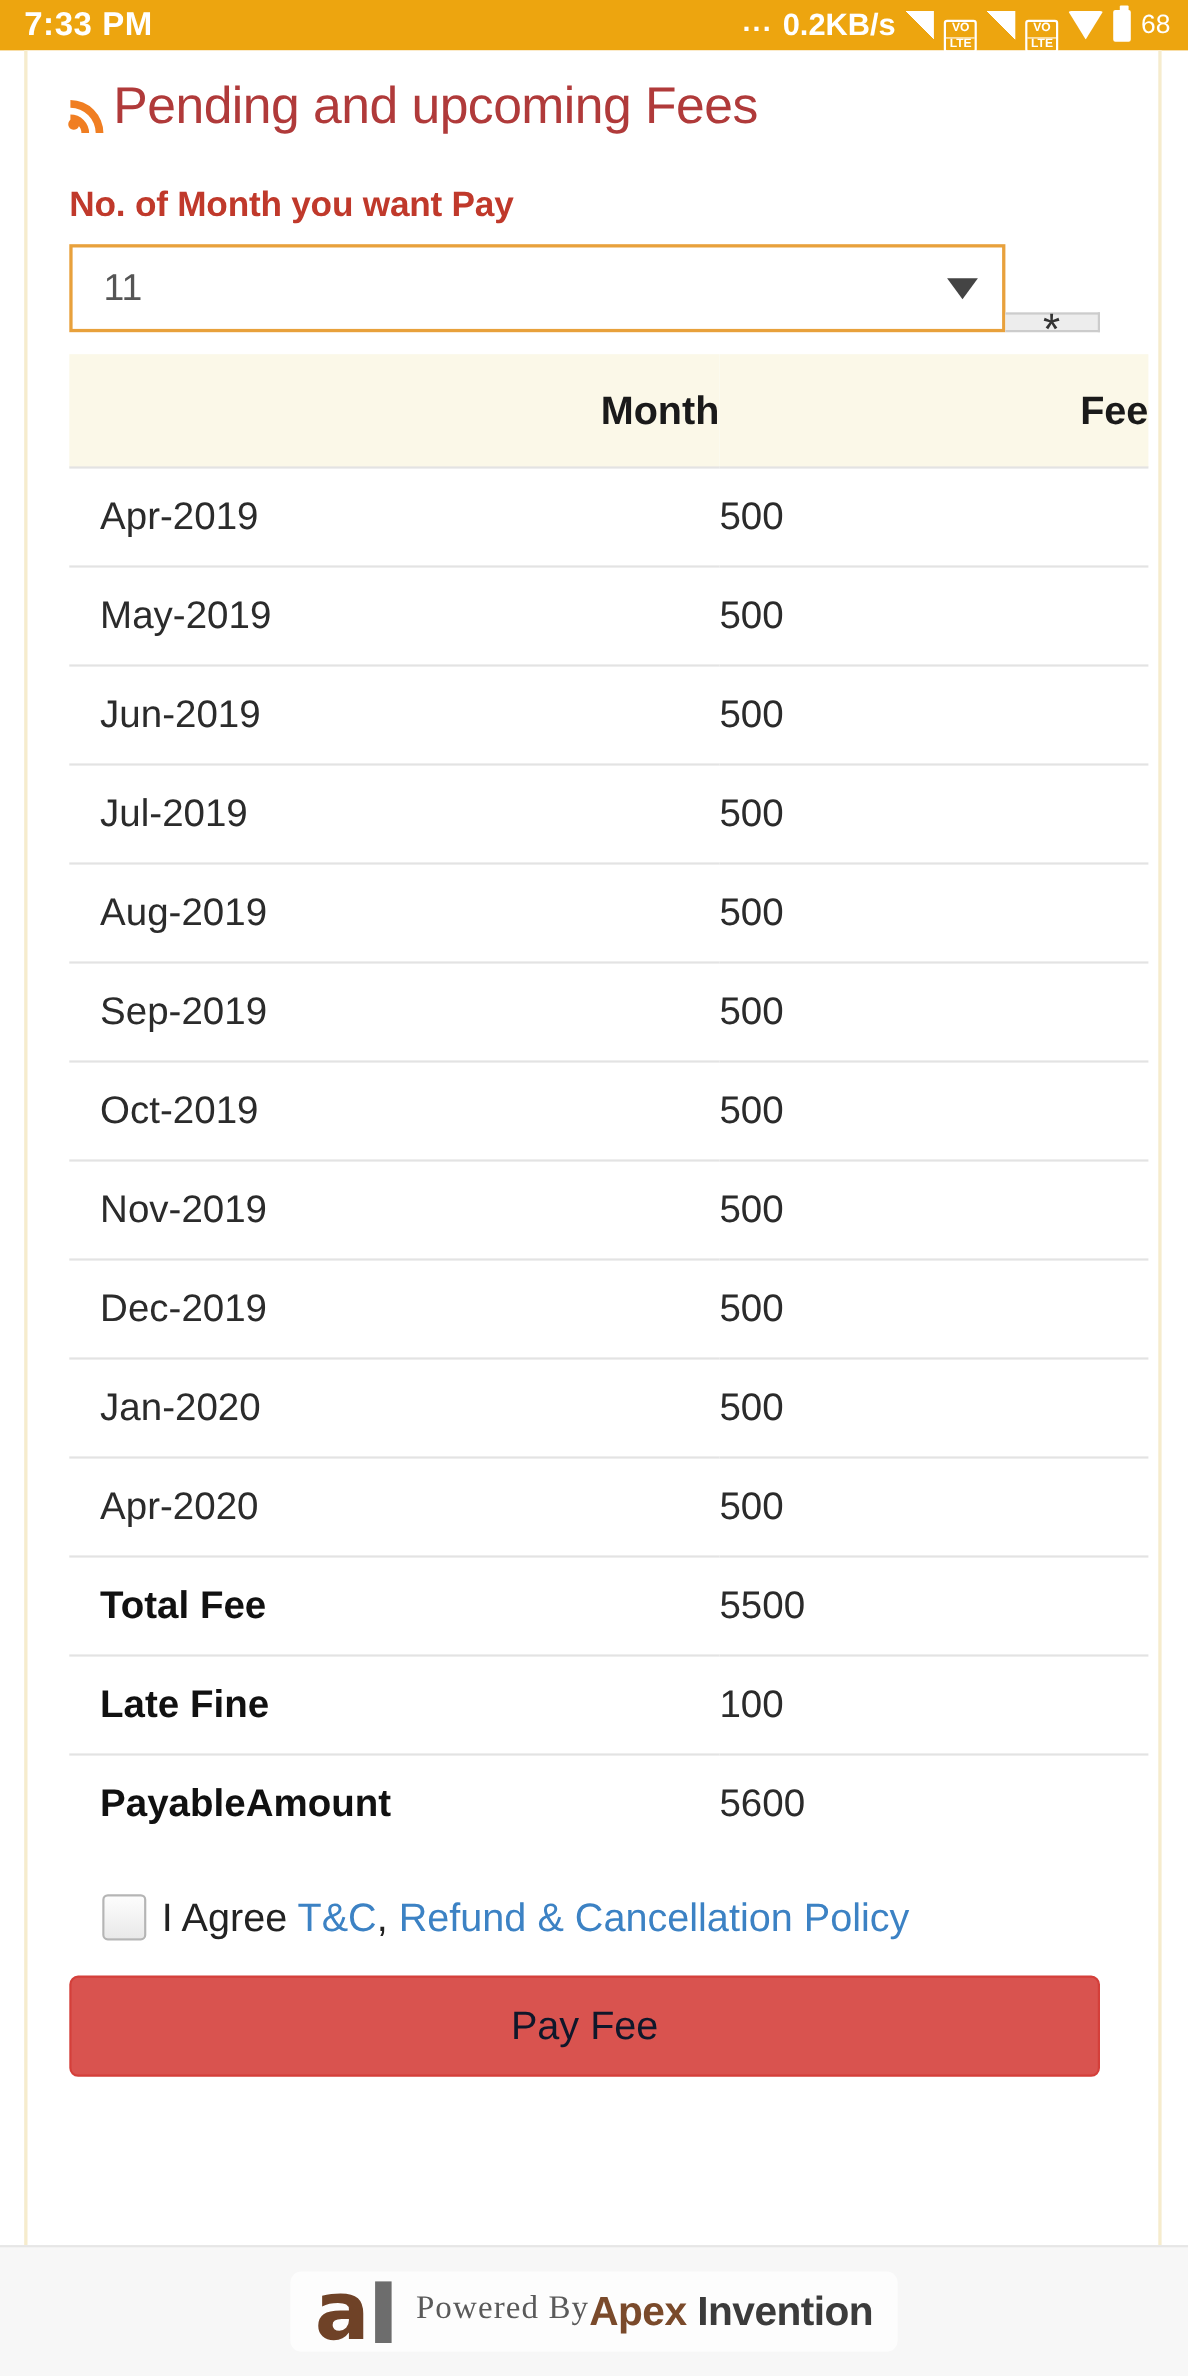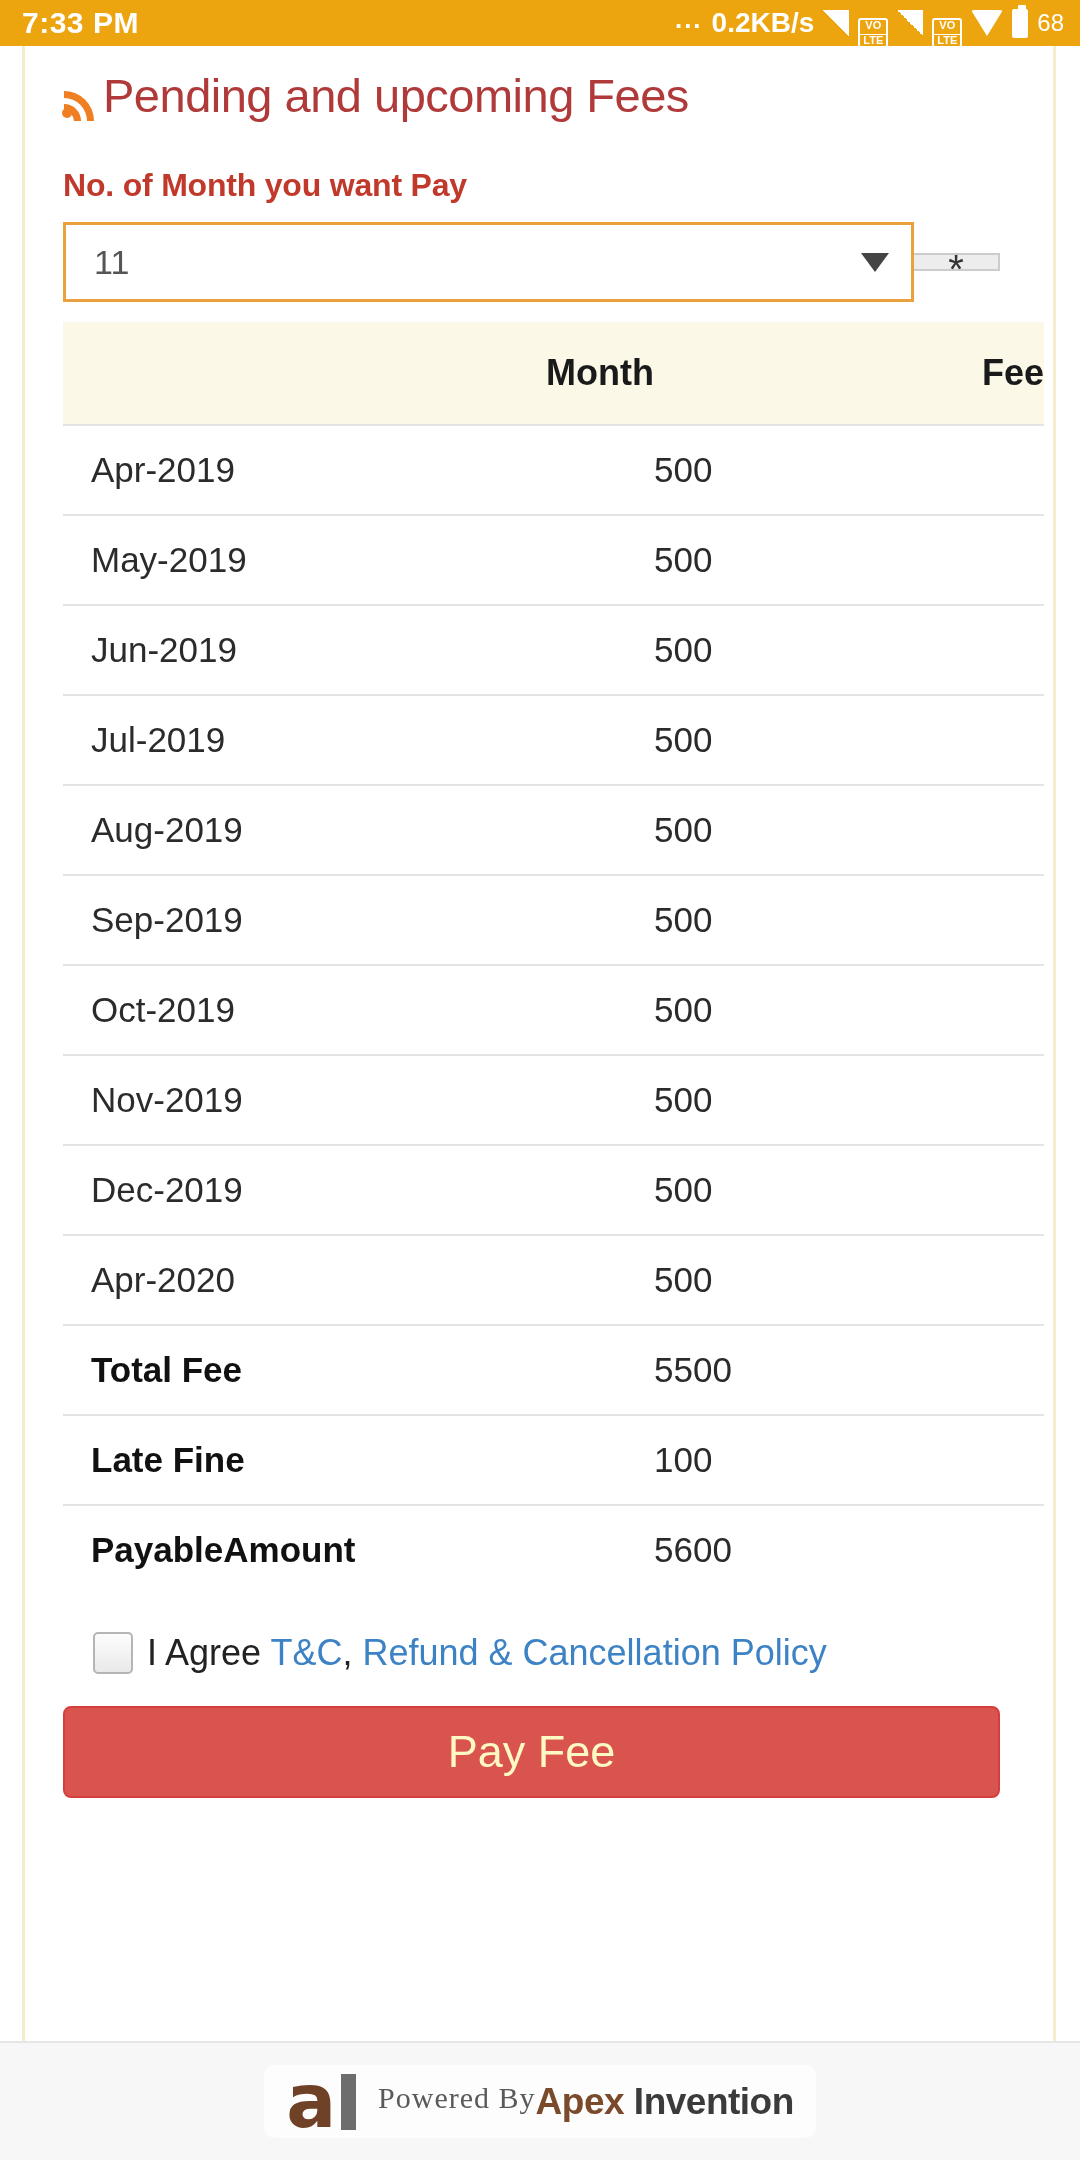--- a/index.html
+++ b/index.html
@@ -105,21 +105,21 @@
   .field-label{
     color:#c0392b;
     font-size:32px;
     font-weight:bold;
     padding:40px 0 0 22px;
     letter-spacing:-.2px;
   }
 
   .select-row{
     display:flex;
-    align-items:center;
+    align-items:flex-end;
     margin:18px 0 0 22px;
     width:937px;
   }
   .select-box{
     flex:1 1 auto;
     border:3px solid #e8a13c;
     background:#fff;
     height:80px;
     display:flex;
     align-items:center;
@@ -208,22 +208,22 @@
   }
 
   .pay-btn{
     display:block;
     width:937px;
     margin:32px 0 0 22px;
     height:92px;
     background:#d9534f;
     border:2px solid #d43f3a;
     border-radius:8px;
-    color:#fef9c3;
-    font-size:45px;
+    color:#0f172a;
+    font-size:36px;
     font-family:"Liberation Sans", sans-serif;
     cursor:pointer;
   }
 
   
   .footer{
     position:absolute;
     left:0;bottom:0;
     width:1080px;
     height:119px;
@@ -357,20 +357,24 @@
           </tr>
           <tr>
             <td>Nov-2019</td>
             <td class="fee-col">500</td>
           </tr>
           <tr>
             <td>Dec-2019</td>
             <td class="fee-col">500</td>
           </tr>
           <tr>
+            <td>Jan-2020</td>
+            <td class="fee-col">500</td>
+          </tr>
+          <tr>
             <td>Apr-2020</td>
             <td class="fee-col">500</td>
           </tr>
           <tr class="total">
             <td>Total Fee</td>
             <td class="fee-col">5500</td>
           </tr>
           <tr class="total">
             <td>Late Fine</td>
             <td class="fee-col">100</td>

